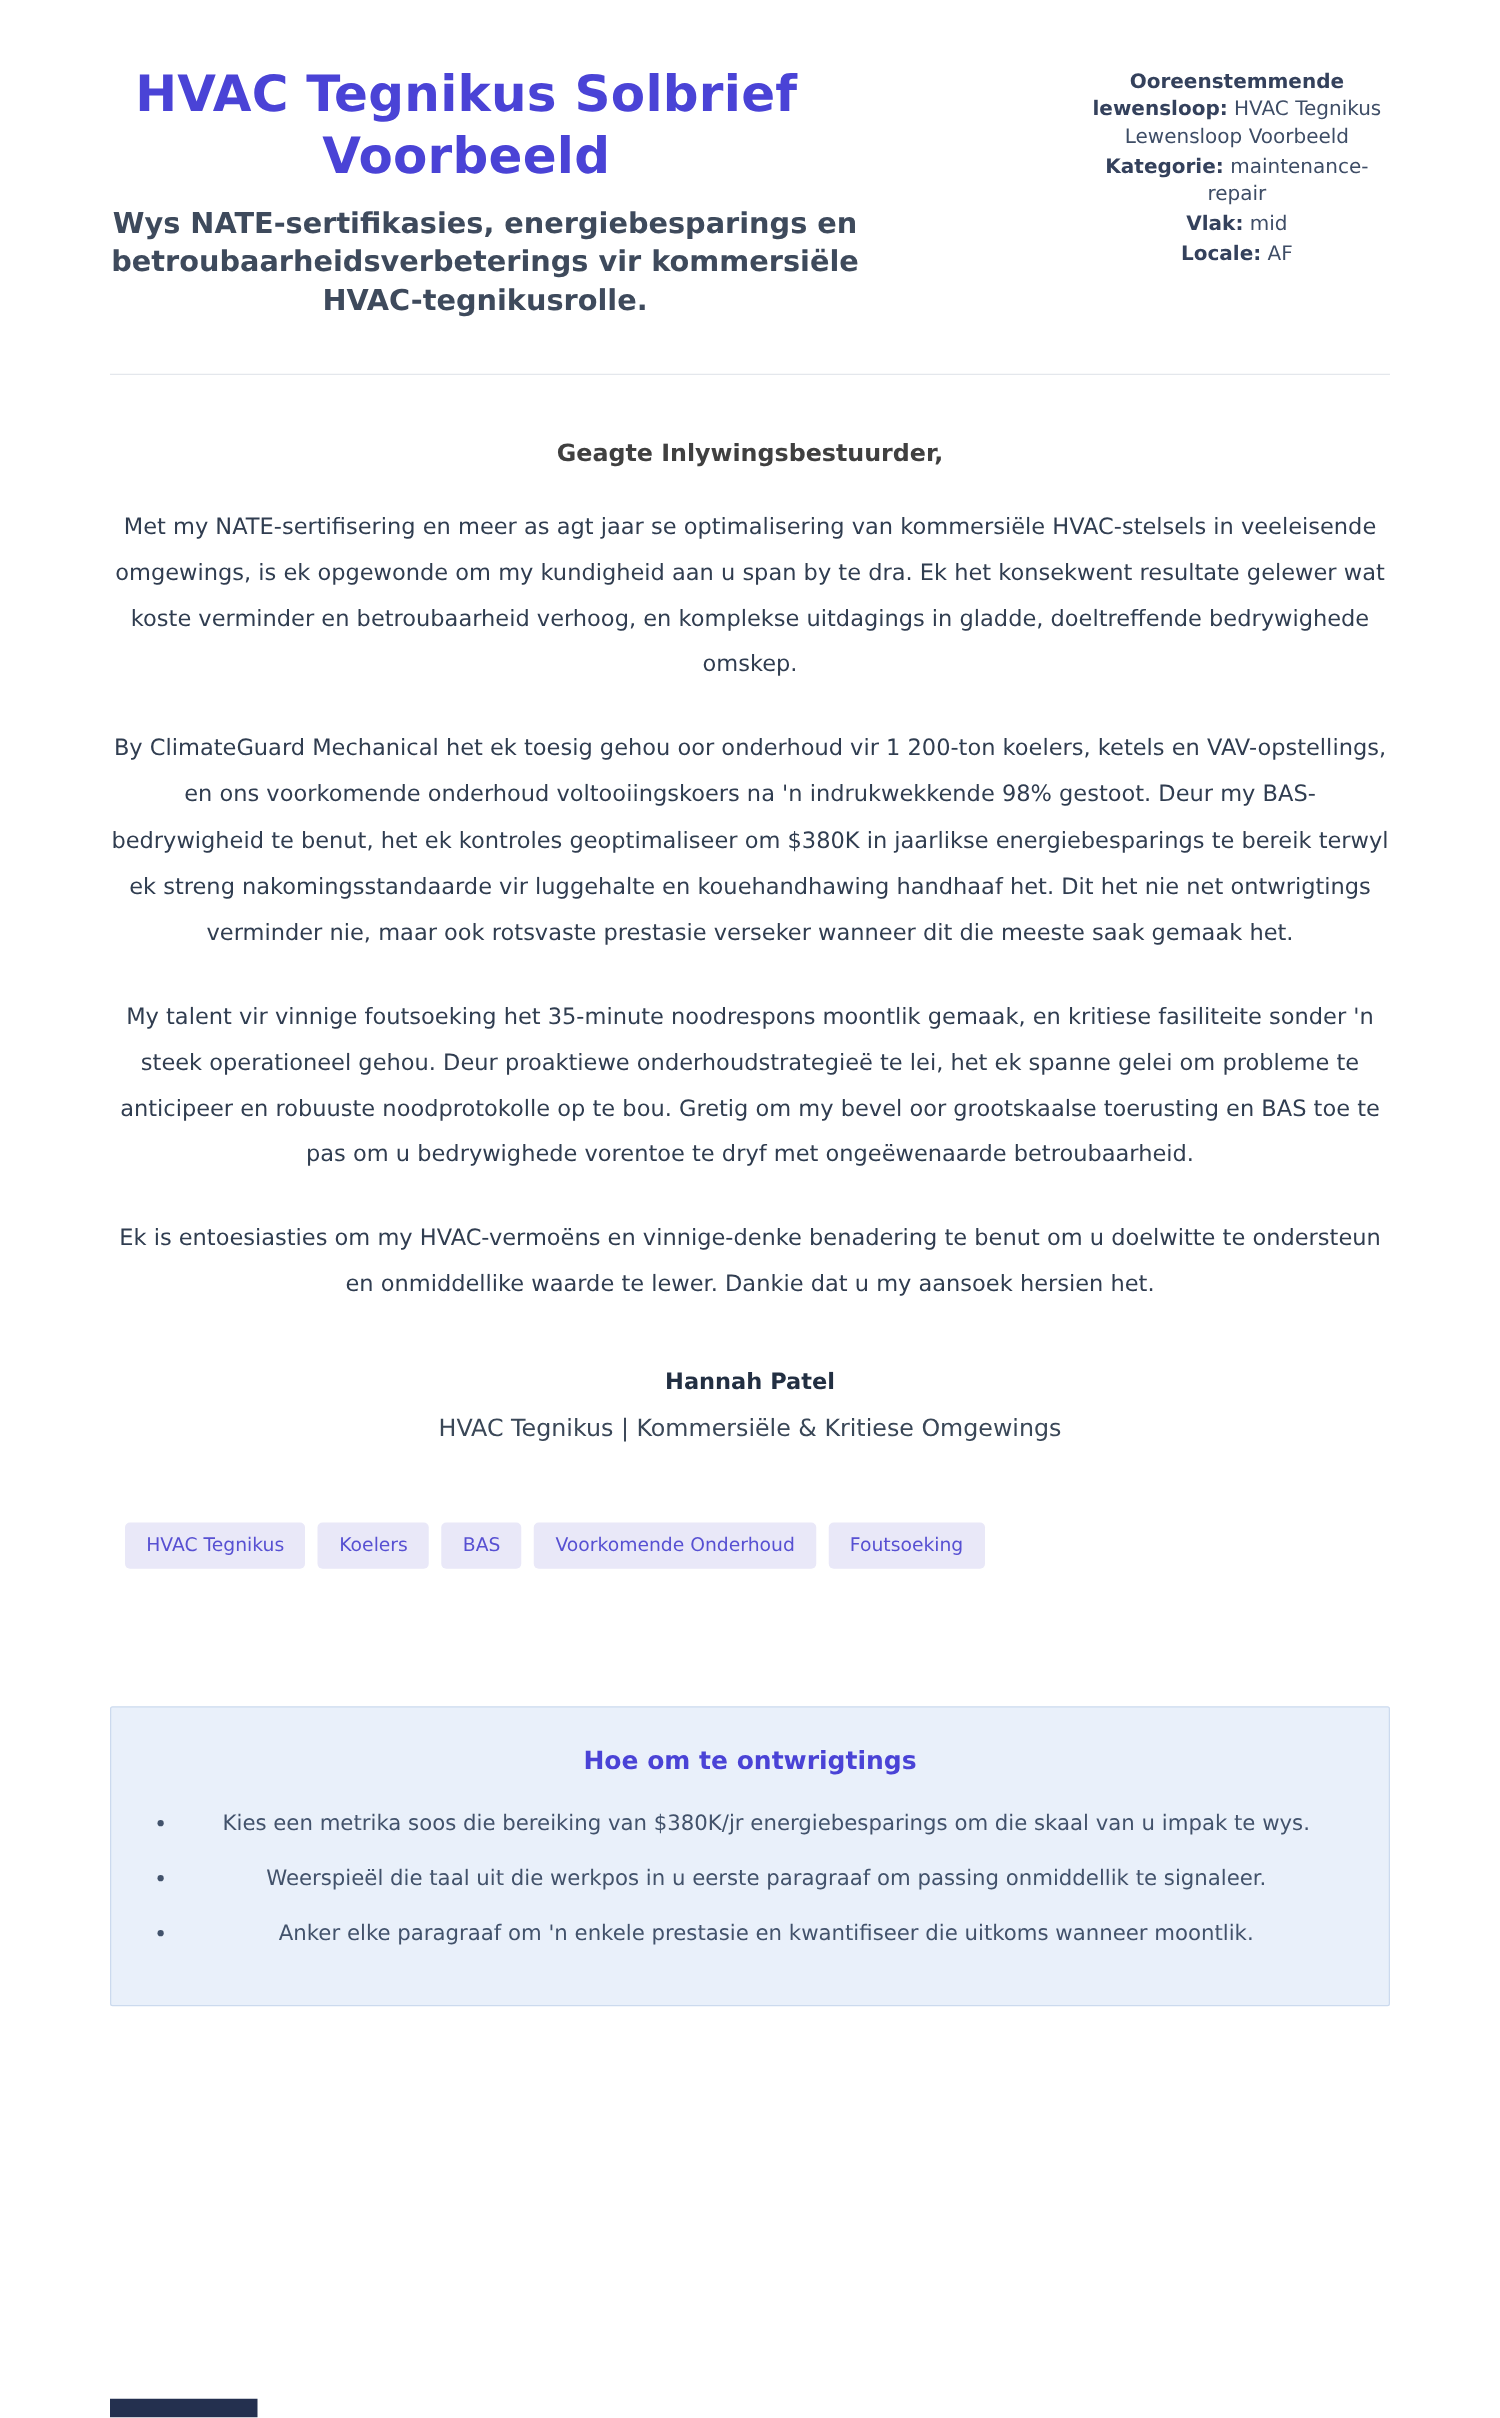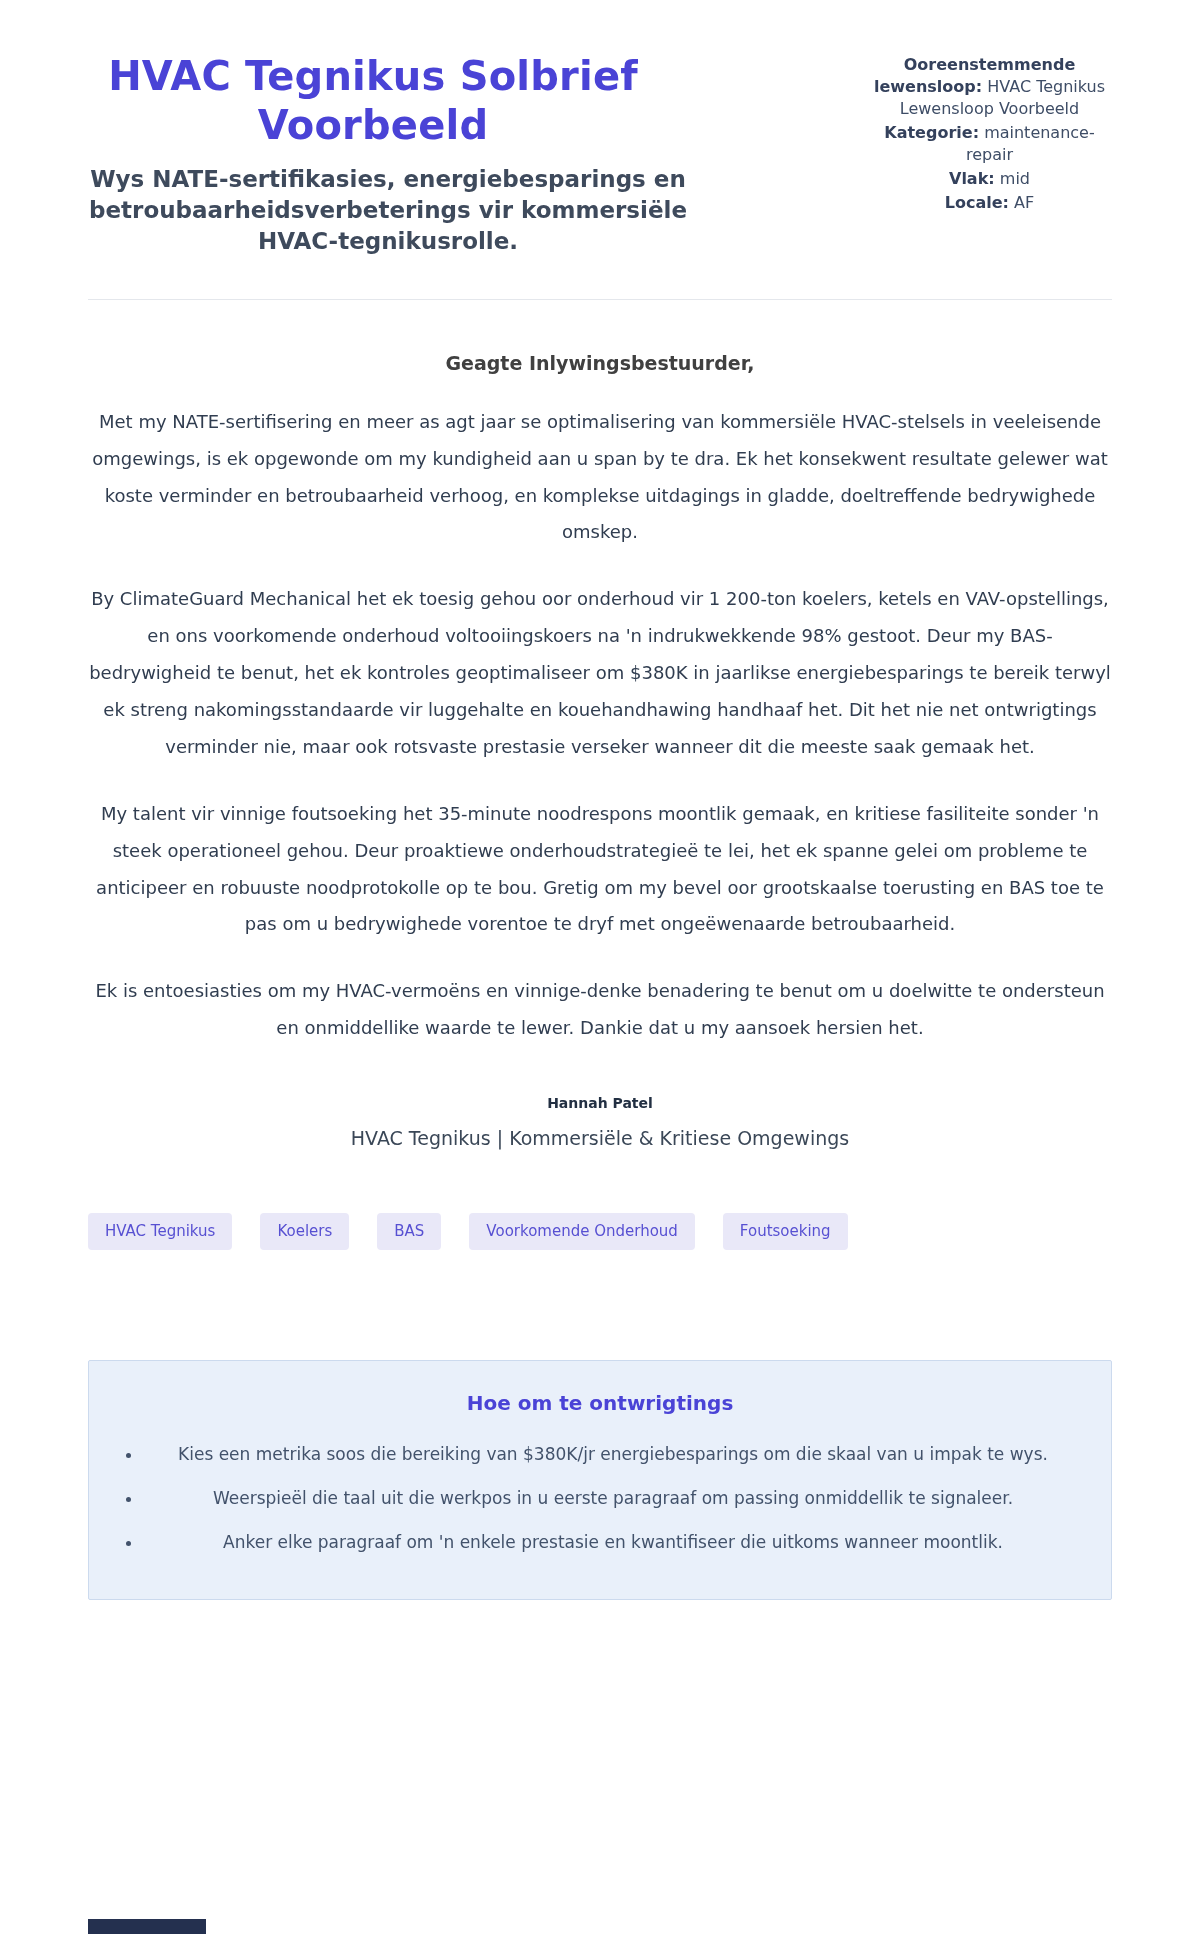--- a/index.html
+++ b/index.html
@@ -60,34 +60,35 @@
   }
   .letter { max-width: 1026px; }
   .letter p.para {
     margin: 30px 0;
     font-size: 18px;
     line-height: 2.05;
     color: #303d50;
   }
   .signature-name {
     margin-top: 48px;
-    font-size: 14px;
+    font-size: 18px;
     font-weight: 700;
     color: #222f42;
   }
   .signature-role {
     margin-top: 16px;
     font-size: 19px;
     color: #3a4757;
   }
   .tags {
     margin-top: 64px;
     display: flex;
     flex-wrap: wrap;
-    gap: 28px;
+    gap: 10px;
+    margin-left: 12px;
   }
   .tag {
     display: inline-block;
     background: #e9e8f8;
     color: #5750d2;
     font-size: 15px;
     line-height: 1;
     padding: 11px 17px;
     border-radius: 4px;
     white-space: nowrap;

